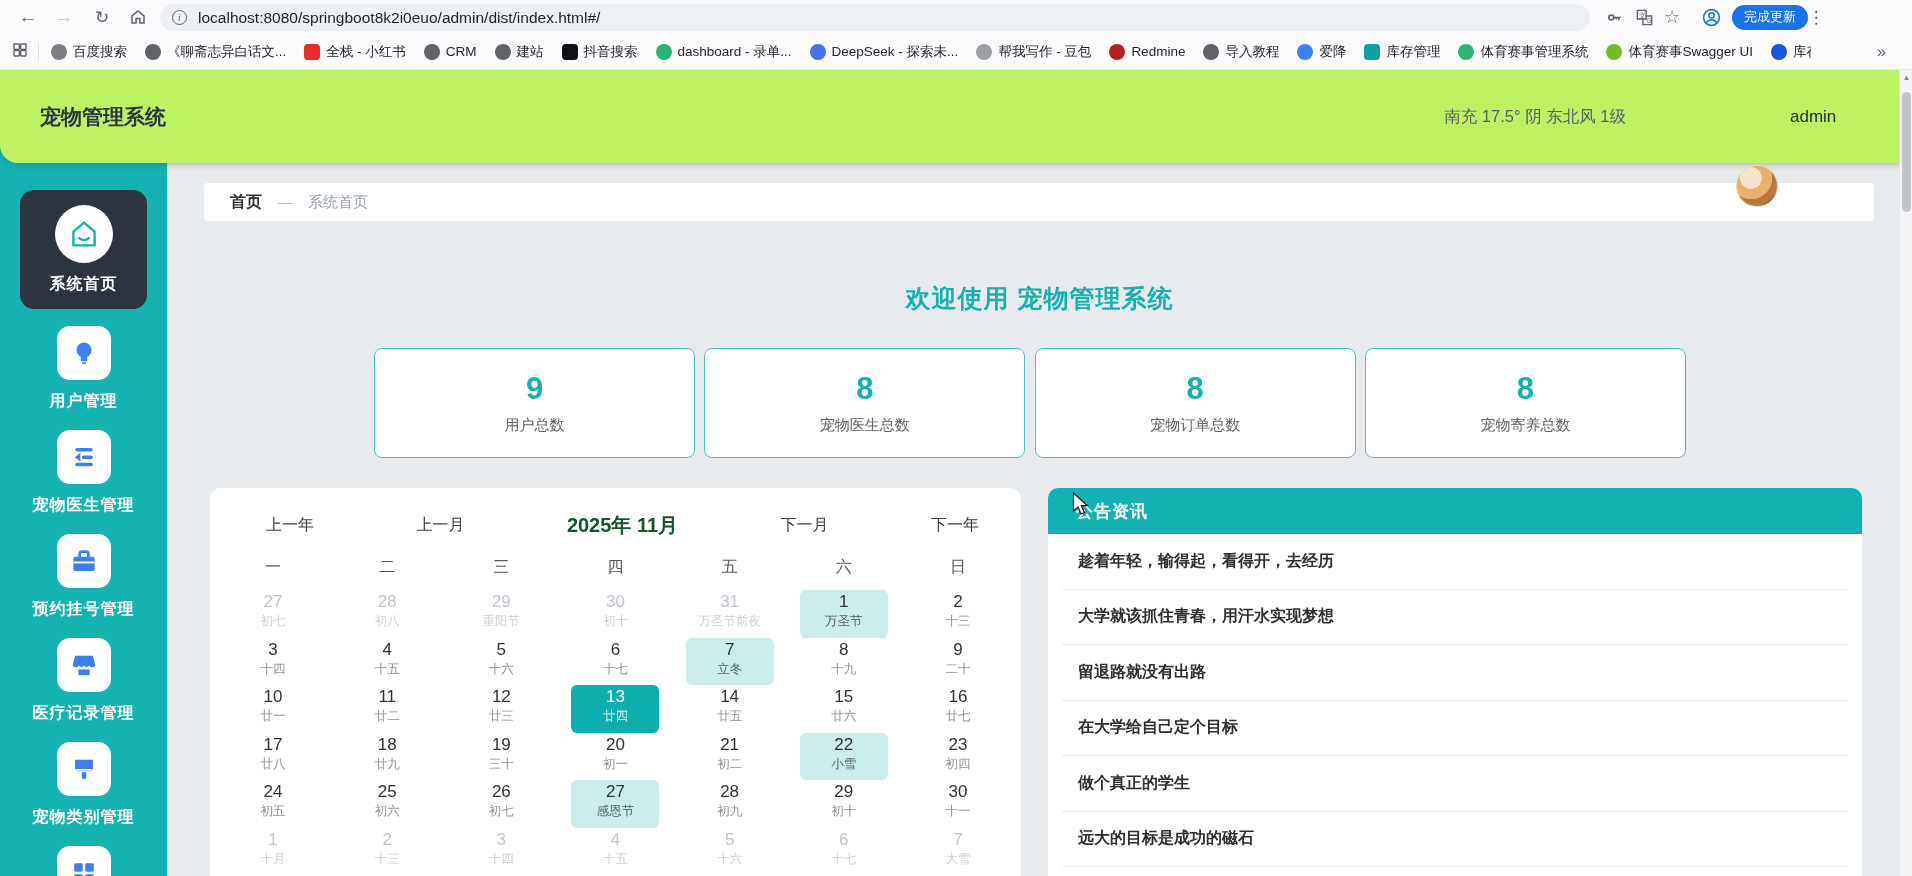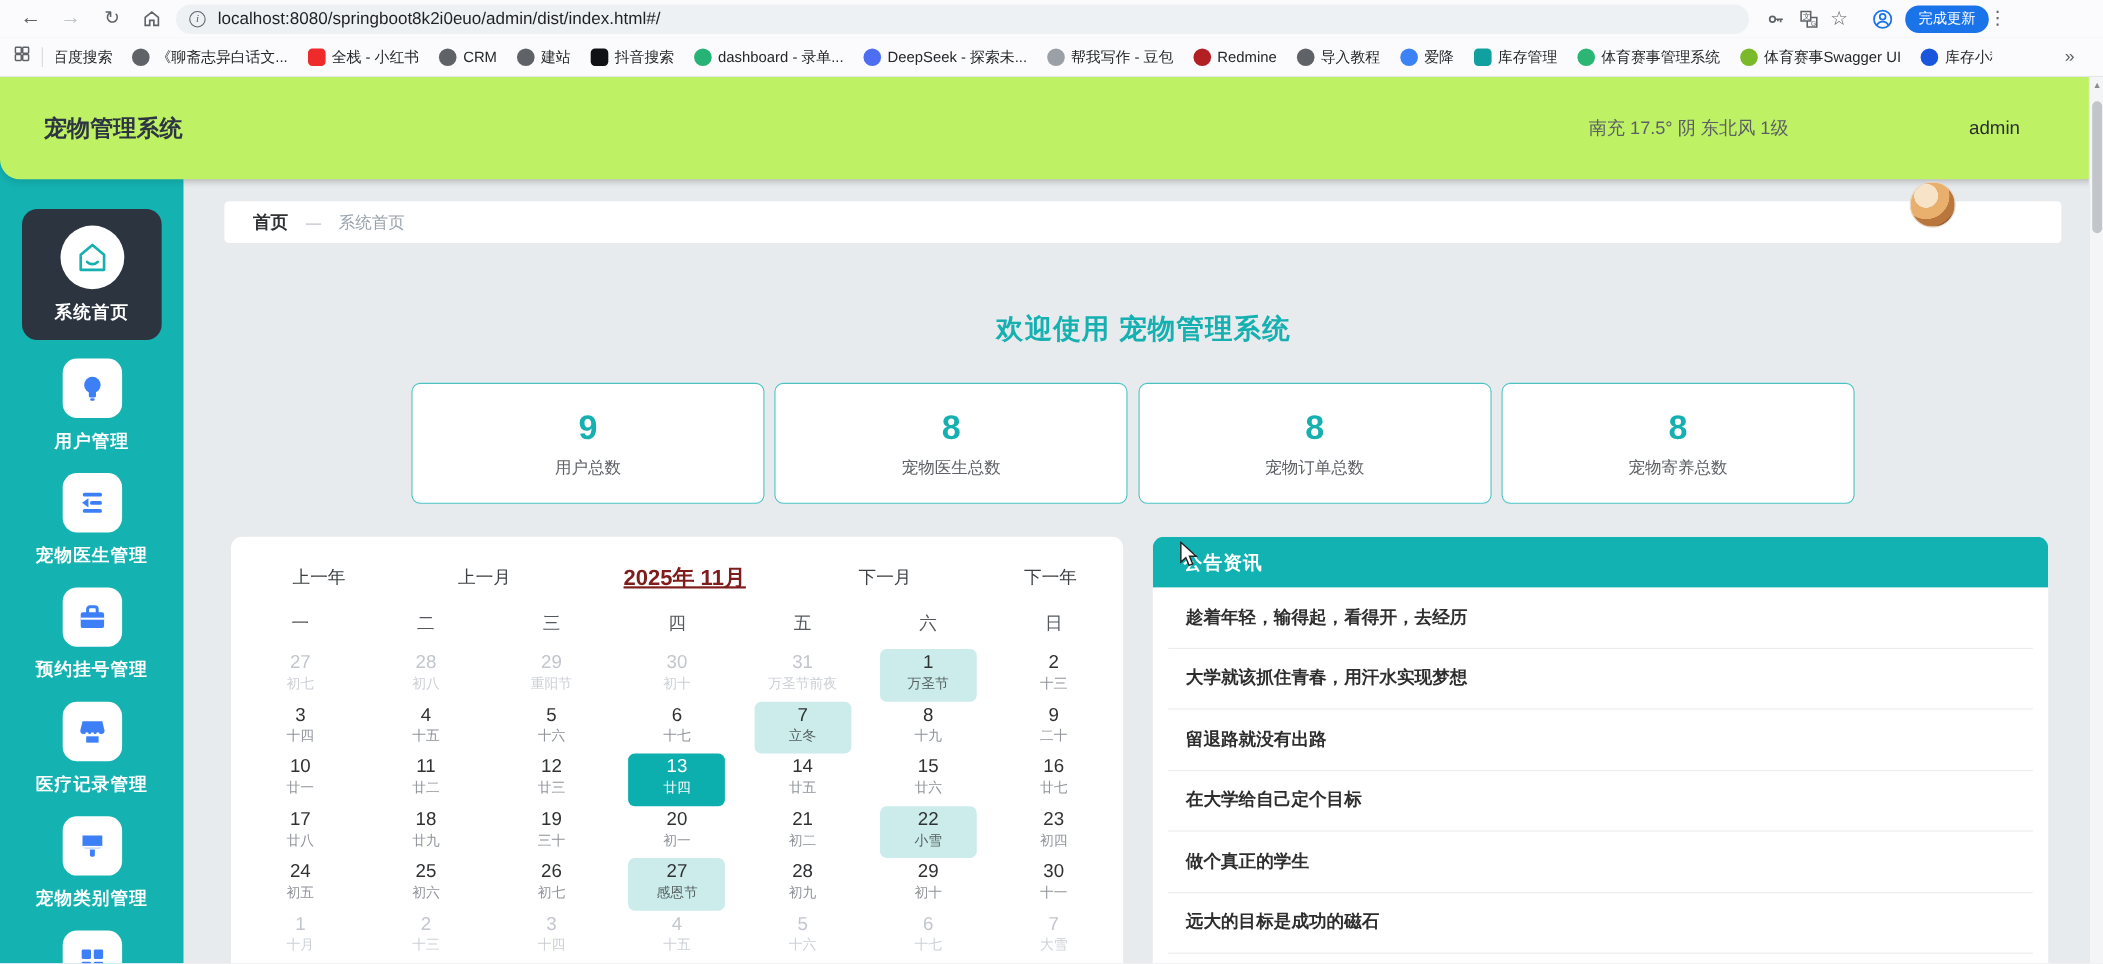--- a/index.html
+++ b/index.html
@@ -17,21 +17,21 @@
   .addr { position:absolute; left:160px; top:4px; width:1430px; height:27px; background:#eef1f4; border-radius:14px; display:flex; align-items:center; padding-left:12px; }
   .addr-info { width:15px; height:15px; border:1.4px solid #5f6368; border-radius:50%; color:#5f6368; font-size:10px; display:flex; align-items:center; justify-content:center; font-style:italic; font-family:"Liberation Serif",serif; flex:0 0 auto; }
   .addr-url { margin-left:11px; font-size:15.5px; color:#1f2124; white-space:nowrap; }
   .tb-key { left:1600px; width:28px; } .tb-translate { left:1630px; width:28px; } .tb-star { left:1658px; width:28px; font-size:18px; } .tb-profile { left:1696px; width:30px; }
   .update-pill { position:absolute; left:1732px; top:4.5px; height:25px; padding:0 12px; background:#1a73e8; color:#fff; font-size:13px; border-radius:13px; display:flex; align-items:center; cursor:pointer; }
   .tb-dots { left:1806px; width:20px; font-size:17px; }
 
   .bookmarks { position:absolute; left:0; top:34px; width:1912px; height:36px; background:#fbfbfd; border-bottom:1px solid #e4e6ea; z-index:30; display:flex; align-items:center; }
   .bm-apps { margin-left:12px; flex:0 0 auto; cursor:pointer; }
   .bm-sep { width:1px; height:18px; background:#d8dade; margin:0 12px 0 10px; flex:0 0 auto; }
-  .bm-list { display:flex; align-items:center; gap:18px; overflow:hidden; white-space:nowrap; max-width:1760px;justify-content:center; }
+  .bm-list { display:flex; align-items:center; gap:18px; overflow:hidden; white-space:nowrap; max-width:1760px; }
   .bm-item { display:flex; align-items:center; gap:6px; cursor:pointer; flex:0 0 auto; }
   .bm-fav { width:16px; height:16px; flex:0 0 auto; }
   .bm-fav.square { border-radius:4px; } .bm-fav.circle { border-radius:50%; }
   .bm-label { font-size:13.5px; color:#24272b; }
   .bm-chevron { position:absolute; right:26px; color:#5f6368; font-size:16px; cursor:pointer; }
 
   
   .sidebar-bg { position:absolute; left:0; top:140px; width:167px; height:736px; background:#15b2b2; z-index:1; }
   .app-header { position:absolute; left:0; top:70px; width:1912px; height:93px; background:#bef264; border-radius:0 0 18px 18px; z-index:10; box-shadow:0 3px 7px rgba(0,0,0,.10); }
   .app-title { position:absolute; left:40px; top:0; height:93px; display:flex; align-items:center; font-size:21px; font-weight:700; color:#2e3542; }
@@ -59,21 +59,21 @@
   .welcome { position:absolute; left:0; top:119px; width:1745px; text-align:center; font-size:25px; font-weight:700; color:#16b0b0; letter-spacing:1px; }
   .stats { position:absolute; left:207px; top:185px; width:1312px; display:flex; justify-content:space-between; }
   .stat-card { width:321px; height:110px; background:#fff; border:1.5px solid #4cc3c3; border-radius:8px; display:flex; flex-direction:column; align-items:center; justify-content:center; }
   .stat-value { font-size:31px; font-weight:700; color:#16b0b0; }
   .stat-label { margin-top:9px; font-size:15px; color:#5f6266; }
 
   
   .calendar { position:absolute; left:43px; top:325px; width:811px; height:430px; background:#fff; border-radius:10px; }
   .cal-nav { display:flex; justify-content:space-between; align-items:center; padding:24px 42px 0 56px; }
   .cal-btn { font-size:16px; color:#3c4043; cursor:pointer; }
-  .cal-title { font-size:20px; font-weight:600; color:#7f1d1d;text-decoration:underline; }
+  .cal-title { font-size:20px; font-weight:600; color:#14532d; }
   .cal-week { display:grid; grid-template-columns:repeat(7,1fr); padding:0 6px; margin-top:18px; }
   .cal-week span { text-align:center; font-size:16px; color:#54585d; }
   .cal-grid { display:grid; grid-template-columns:repeat(7,1fr); padding:0 6px; margin-top:12px; }
   .cal-cell { height:47.5px; display:flex; justify-content:center; }
   .cal-pill { width:88px; text-align:center; border-radius:6px; padding:1px 0 3px; cursor:pointer; }
   .cal-num { font-size:17px; color:#303133; line-height:22px; }
   .cal-lunar { font-size:12.5px; color:#8f9399; line-height:16px; white-space:nowrap; }
   .cal-pill.prev .cal-num, .cal-pill.next .cal-num { color:#c2c6cd; }
   .cal-pill.prev .cal-lunar, .cal-pill.next .cal-lunar { color:#ccd0d6; }
   .cal-pill.hl { background:#ccecec; }

